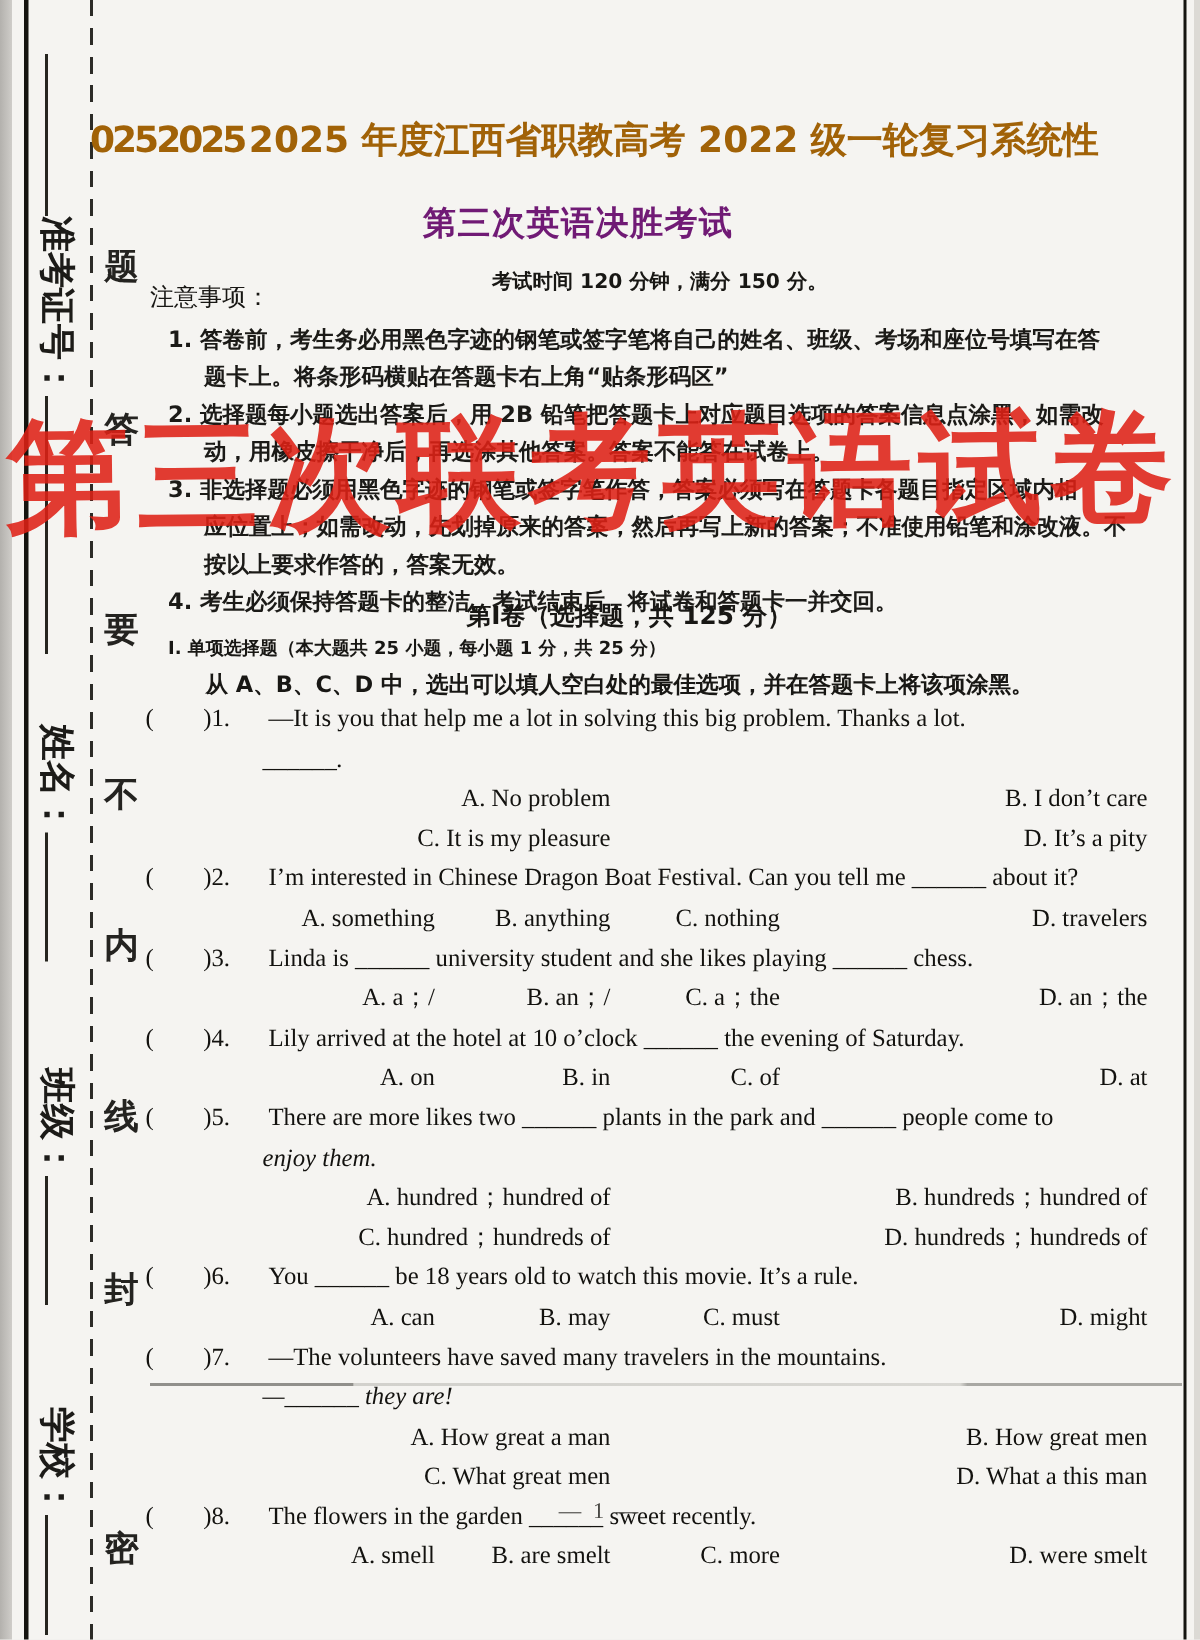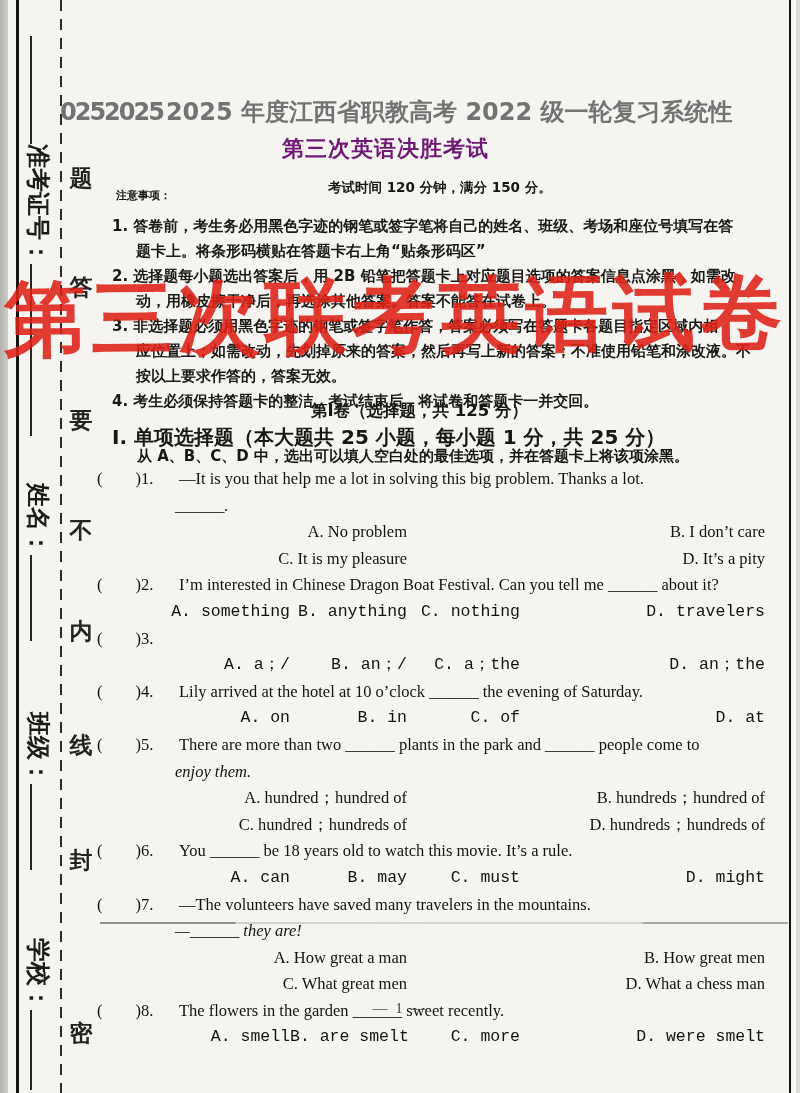--- a/index.html
+++ b/index.html
@@ -18,48 +18,48 @@
           background:linear-gradient(90deg,#6f6e69 0,#6f6e69 135px,#c6c5c0 136px,#cfcec9 540px,#8f8e89 545px,#8f8e89 100%);}
   
   .fold-char{position:absolute;left:66px;width:30px;text-align:center;font-size:23px;line-height:30px;
              font-weight:600;color:#242320;font-family:"DejaVu Sans","Liberation Sans",sans-serif;}
   
   .seal-field{position:absolute;left:56px;transform:rotate(90deg);transform-origin:top left;
               white-space:nowrap;font-size:24px;font-weight:600;color:#1c1b18;
               font-family:"DejaVu Sans","Liberation Sans",sans-serif;}
   .fline{display:inline-block;height:1em;border-bottom:2.2px solid #26251f;vertical-align:baseline;}
   
-  .title{left:60px;top:96px;font-size:24px;font-weight:700;white-space:nowrap;
-         font-family:"DejaVu Sans","Liberation Sans",sans-serif;color:#737373;}
+  .title{left:60px;top:77px;font-size:24px;font-weight:700;white-space:nowrap;
+         font-family:"DejaVu Sans","Liberation Sans",sans-serif;color:#a16207;}
   .title .ghost{letter-spacing:-2px;margin-right:3px;}
   .subtitle{left:282px;top:134px;font-size:22px;font-weight:800;letter-spacing:1px;
             font-family:"DejaVu Sans","Liberation Sans",sans-serif;color:#701a75;}
   .exam-info{left:328px;top:179px;font-size:13.5px;font-weight:700;
              font-family:"DejaVu Sans","Liberation Sans",sans-serif;}
   
-  .notice-head{left:116px;top:188px;font-size:11px;font-weight:700;
+  .notice-head{left:100px;top:188px;font-size:16px;font-weight:400;
                font-family:"DejaVu Sans","Liberation Sans",sans-serif;}
   .notices{left:112px;top:214px;width:652px;font-size:15px;line-height:25px;font-weight:600;
            font-family:"DejaVu Sans","Liberation Sans",sans-serif;color:#1b1a17;}
   .notices .indent{padding-left:24px;}
   
   .part-title{left:97px;top:400px;width:645px;text-align:center;font-size:16.5px;font-weight:800;
               font-family:"DejaVu Sans","Liberation Sans",sans-serif;}
-  .sec-head{left:112px;top:424px;font-size:20px;font-weight:800;
+  .sec-head{left:112px;top:424px;font-size:12px;font-weight:800;
             font-family:"DejaVu Sans","Liberation Sans",sans-serif;}
   .sec-instr{left:137px;top:447px;font-size:15px;font-weight:600;
              font-family:"DejaVu Sans","Liberation Sans",sans-serif;}
   
   .questions{left:97px;top:466px;width:668px;font-size:16.5px;line-height:26.6px;color:#13120f;}
   .qrow{display:flex;}
   .qmark{flex:0 0 82px;white-space:pre;}
   .qstem{white-space:nowrap;}
   .qcont{padding-left:78px;white-space:nowrap;font-style:italic;}
   .opts{display:grid;padding-left:66px;}
-  .opts.c4{grid-template-columns:127px 117px 113px 1fr;font-family:Liberation Mono, monospace;}
+  .opts.c4{grid-template-columns:127px 117px 113px 1fr;}
   .opts.c2{grid-template-columns:244px 1fr;}
   .opts span{white-space:nowrap;text-align:right;}
   
   .watermark{left:4px;top:276px;font-size:82px;line-height:88px;font-weight:900;letter-spacing:5px;
              white-space:nowrap;color:rgba(222,33,22,.88);transform:rotate(-0.6deg);transform-origin:left center;
              font-family:"DejaVu Sans","Liberation Sans",sans-serif;z-index:40;}
   .pagenum{left:0;top:1000px;width:800px;text-align:center;font-size:15px;color:#4a4945;letter-spacing:2px;}
 </style>
 </head>
 <body>
@@ -142,20 +142,21 @@
         <span>A. something</span>
           <span>B. anything</span>
           <span>C. nothing</span>
           <span>D. travelers</span>
       </div>
     </div>
 
     <div>
       <div class="qrow">
           <span class="qmark">(        )3.</span>
+          <span class="qstem">Linda is ______ university student and she likes playing ______ chess.</span>
         </div>
       <div class="opts c4">
         <span>A. a；/</span>
           <span>B. an；/</span>
           <span>C. a；the</span>
           <span>D. an；the</span>
       </div>
     </div>
 
     <div>
@@ -167,21 +168,21 @@
         <span>A. on</span>
           <span>B. in</span>
           <span>C. of</span>
           <span>D. at</span>
       </div>
     </div>
 
     <div>
       <div class="qrow">
           <span class="qmark">(        )5.</span>
-          <span class="qstem">There are more than two ______ plants in the park and ______ people come to</span>
+          <span class="qstem">There are more likes two ______ plants in the park and ______ people come to</span>
         </div>
       <div class="qcont">enjoy them.</div>
       <div class="opts c2">
         <span>A. hundred；hundred of</span>
           <span>B. hundreds；hundred of</span>
         <span>C. hundred；hundreds of</span>
           <span>D. hundreds；hundreds of</span>
       </div>
     </div>
 
@@ -201,21 +202,21 @@
     <div>
       <div class="qrow">
           <span class="qmark">(        )7.</span>
           <span class="qstem">—The volunteers have saved many travelers in the mountains.</span>
         </div>
       <div class="qcont">—______ they are!</div>
       <div class="opts c2">
         <span>A. How great a man</span>
           <span>B. How great men</span>
         <span>C. What great men</span>
-          <span>D. What a chess man</span>
+          <span>D. What a this man</span>
       </div>
     </div>
 
     <div>
       <div class="qrow">
           <span class="qmark">(        )8.</span>
           <span class="qstem">The flowers in the garden ______ sweet recently.</span>
         </div>
       <div class="opts c4">
         <span>A. smell</span>

